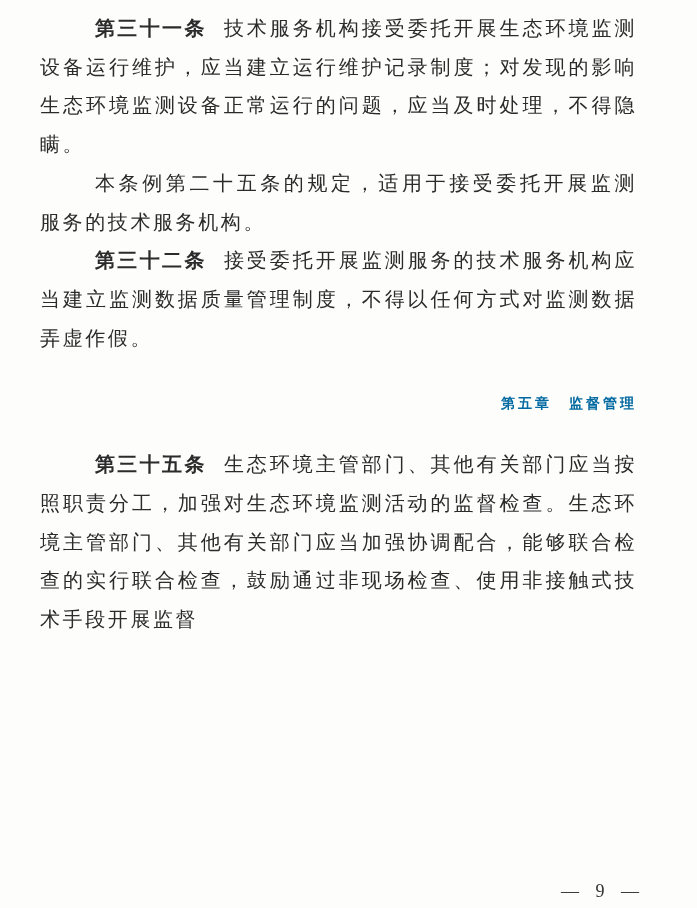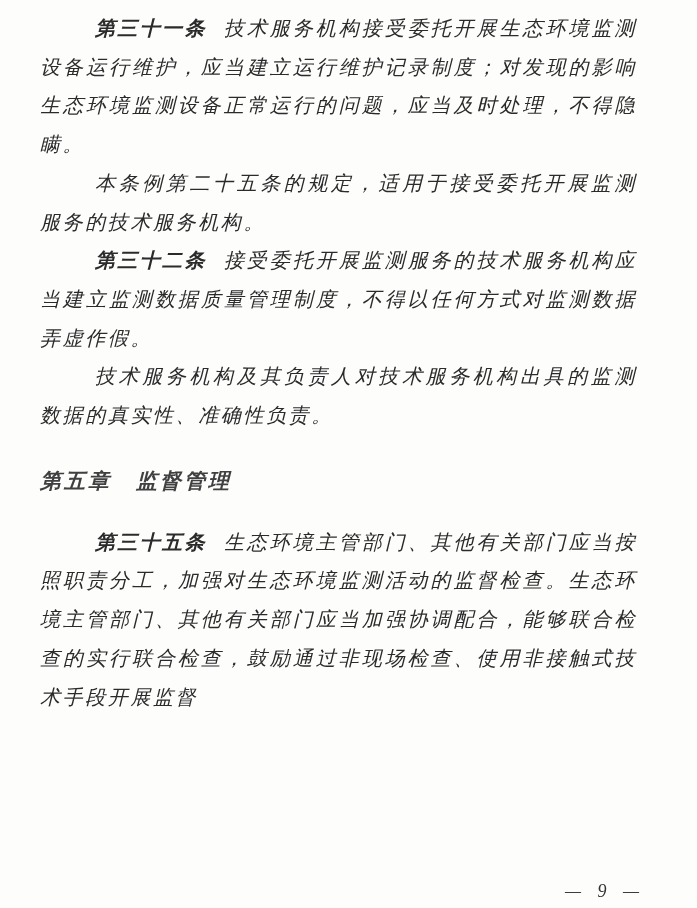--- a/index.html
+++ b/index.html
@@ -7,47 +7,46 @@
     position: relative;
     width: 697px;
     height: 908px;
     margin: 0 auto;
     background: #fdfdfc;
     box-sizing: border-box;
     padding: 9px 60px 0 40px;
     overflow: hidden;
     font-family: "Liberation Serif", "DejaVu Serif", serif;
     color: #2b2b2b;
-    font-style: italic;
   }
   .para {
     margin: 0;
     font-size: 20px;
     line-height: 38.7px;
     letter-spacing: 2.6px;
     text-align: justify;
     text-justify: inter-character;
     text-indent: 55px;
   }
   .article-label {
     font-weight: bold;
     font-family: "Liberation Sans", "DejaVu Sans", sans-serif;
     margin-right: 0.85em;
     letter-spacing: 2px;
   }
   .chapter-heading {
     margin: 29px 0 25px 0;
     text-indent: 0;
-    text-align: left;
-    font-size: 21px;
+    text-align: right;
+    font-size: 14px;
     line-height: 34px;
     font-weight: bold;
     letter-spacing: 3px;
     font-family: "Liberation Sans", "DejaVu Sans", sans-serif;
-    color: #404040;
+    color: #0369a1;
   }
   .page-number {
     position: absolute;
     right: 52px;
     bottom: 6px;
     font-size: 18px;
     letter-spacing: 6px;
     color: #333;
     font-family: "Liberation Serif", "DejaVu Serif", serif;
   }
@@ -62,23 +61,20 @@
   </p>
 
   <p class="para">
     <span>本条例第二十五条的规定，适用于接受委托开展监测服务的技术服务机构。</span>
   </p>
 
   <p class="para">
     <span class="article-label">第三十二条</span><span>接受委托开展监测服务的技术服务机构应当建立监测数据质量管理制度，不得以任何方式对监测数据弄虚作假。</span>
   </p>
 
-  <p class="para">
-    <span>技术服务机构及其负责人对技术服务机构出具的监测数据的真实性、准确性负责。</span>
-  </p>
 
 
   <h2 class="chapter-heading">第五章　监督管理</h2>
 
 
   <p class="para">
     <span class="article-label">第三十五条</span><span>生态环境主管部门、其他有关部门应当按照职责分工，加强对生态环境监测活动的监督检查。生态环境主管部门、其他有关部门应当加强协调配合，能够联合检查的实行联合检查，鼓励通过非现场检查、使用非接触式技术手段开展监督</span>
   </p>
 
   <div class="page-number">— 9 —</div>

